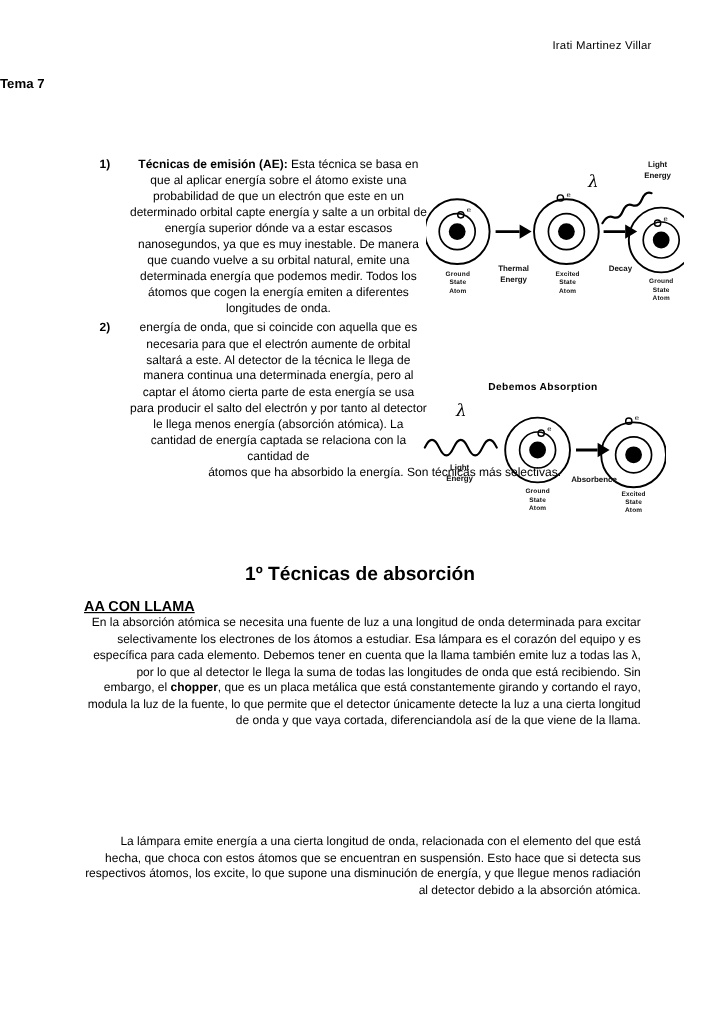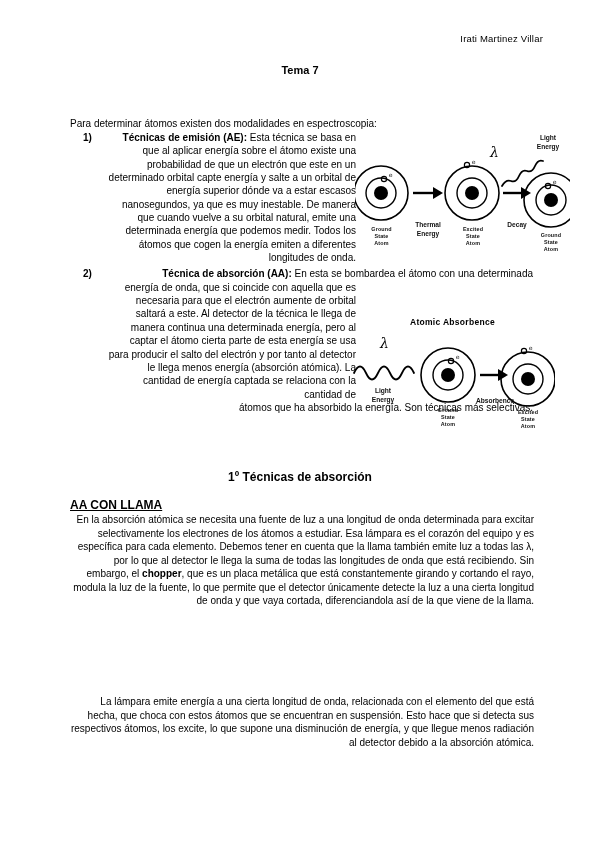--- a/index.html
+++ b/index.html
@@ -28,21 +28,20 @@
     right: 57px;
     font-size: 9.5px;
     letter-spacing: 0.2px;
     white-space: nowrap;
   }
   .doc-title {
     position: absolute;
     top: 63px;
     left: 0;
     width: 600px;
-    text-align: center;
     font-size: 11px;
     font-weight: bold;
     line-height: 1.45;
   }
   .doc-title .l2 { display: block; }
 
   .intro {
     position: absolute;
     top: 117px;
     left: 70px;
@@ -67,38 +66,38 @@
   .li .marker {
     position: absolute;
     left: 13px;
     top: 0;
     font-weight: bold;
     font-size: 10px;
   }
   .li .li-body {
     display: block;
     padding-left: 38px;
-    text-align: right;
+    text-align: center;
   }
   .li-body b { font-weight: bold; }
 
   .item1 .li-body { width: 248px; }
   .item2 { margin-top: 3px; }
   .item2 .li-body { width: 248px; }
   .item2 .first-line-wide {
     width: 425px;
   }
 
   .sec-head {
     position: absolute;
     top: 470px;
     left: 0;
     width: 600px;
     text-align: center;
-    font-size: 12px;
+    font-size: 16px;
     font-weight: bold;
   }
 
   .subhead {
     position: absolute;
     top: 498px;
     left: 70px;
     font-size: 12px;
     font-weight: bold;
     text-decoration: underline;
@@ -155,32 +154,30 @@
 <body>
 
 <div class="page">
 
   <div class="author">Irati Martinez Villar</div>
 
   <div class="doc-title">
     <span>Tema 7</span>
   </div>
 
-  <div class="intro">Para determinar átomos existen dos modalidades en espectroscopia:</div>
 
   <div class="list">
 
     <div class="li item1">
       <span class="marker">1)</span>
       <span class="li-body"><b>Técnicas de emisión (AE):</b><span> Esta técnica se basa en que al aplicar energía sobre el átomo existe una probabilidad de que un electrón que este en un determinado orbital capte energía y salte a un orbital de energía superior dónde va a estar escasos nanosegundos, ya que es muy inestable. De manera que cuando vuelve a su orbital natural, emite una determinada energía que podemos medir. Todos los átomos que cogen la energía emiten a diferentes longitudes de onda.</span></span>
     </div>
 
     <div class="li item2">
       <span class="marker">2)</span>
-      <span class="li-body first-line-wide"><b>Técnica de absorción (AA):</b><span> En esta se bombardea el átomo con una determinada</span></span>
       <span class="li-body">energía de onda, que si coincide con aquella que es necesaria para que el electrón aumente de orbital saltará a este. Al detector de la técnica le llega de manera continua una determinada energía, pero al captar el átomo cierta parte de esta energía se usa para producir el salto del electrón y por tanto al detector le llega menos energía (absorción atómica). La cantidad de energía captada se relaciona con la cantidad de</span>
       <span class="li-body first-line-wide">átomos que ha absorbido la energía. Son técnicas más selectivas.</span>
     </div>
 
   </div>
 
   <div class="figure" style="top:138px; left:355px; width:215px;">
     <div class="fig-canvas" style="width:215px;height:120px;">
       <svg width="215" height="120" viewBox="0 0 215 120">
 
@@ -251,21 +248,21 @@
 
       <div class="cap" style="left:170px; top:94px; width:52px;">
         <span>Ground</span><br>
         <span>State</span><br>
         <span>Atom</span>
       </div>
     </div>
   </div>
 
   <div class="figure" style="top:317px; left:350px; width:205px;">
-    <div class="fig-title">Atomic Absorbence</div>
+    <div class="fig-title">Debemos Absorption</div>
     <div class="fig-canvas" style="width:205px;height:118px;">
       <svg width="205" height="118" viewBox="0 0 205 118">
 
         <g>
           <path d="M4 44 q6 -13 12 0 q6 13 12 0 q6 -13 12 0 q6 13 12 0 q6 -13 12 0" fill="none" stroke="#000" stroke-width="1.8" stroke-linecap="round"></path>
         </g>
 
         <g>
           <circle cx="98" cy="46" r="27" fill="none" stroke="#000" stroke-width="1.6"></circle>
           <circle cx="98" cy="46" r="15" fill="none" stroke="#000" stroke-width="1.4"></circle>

